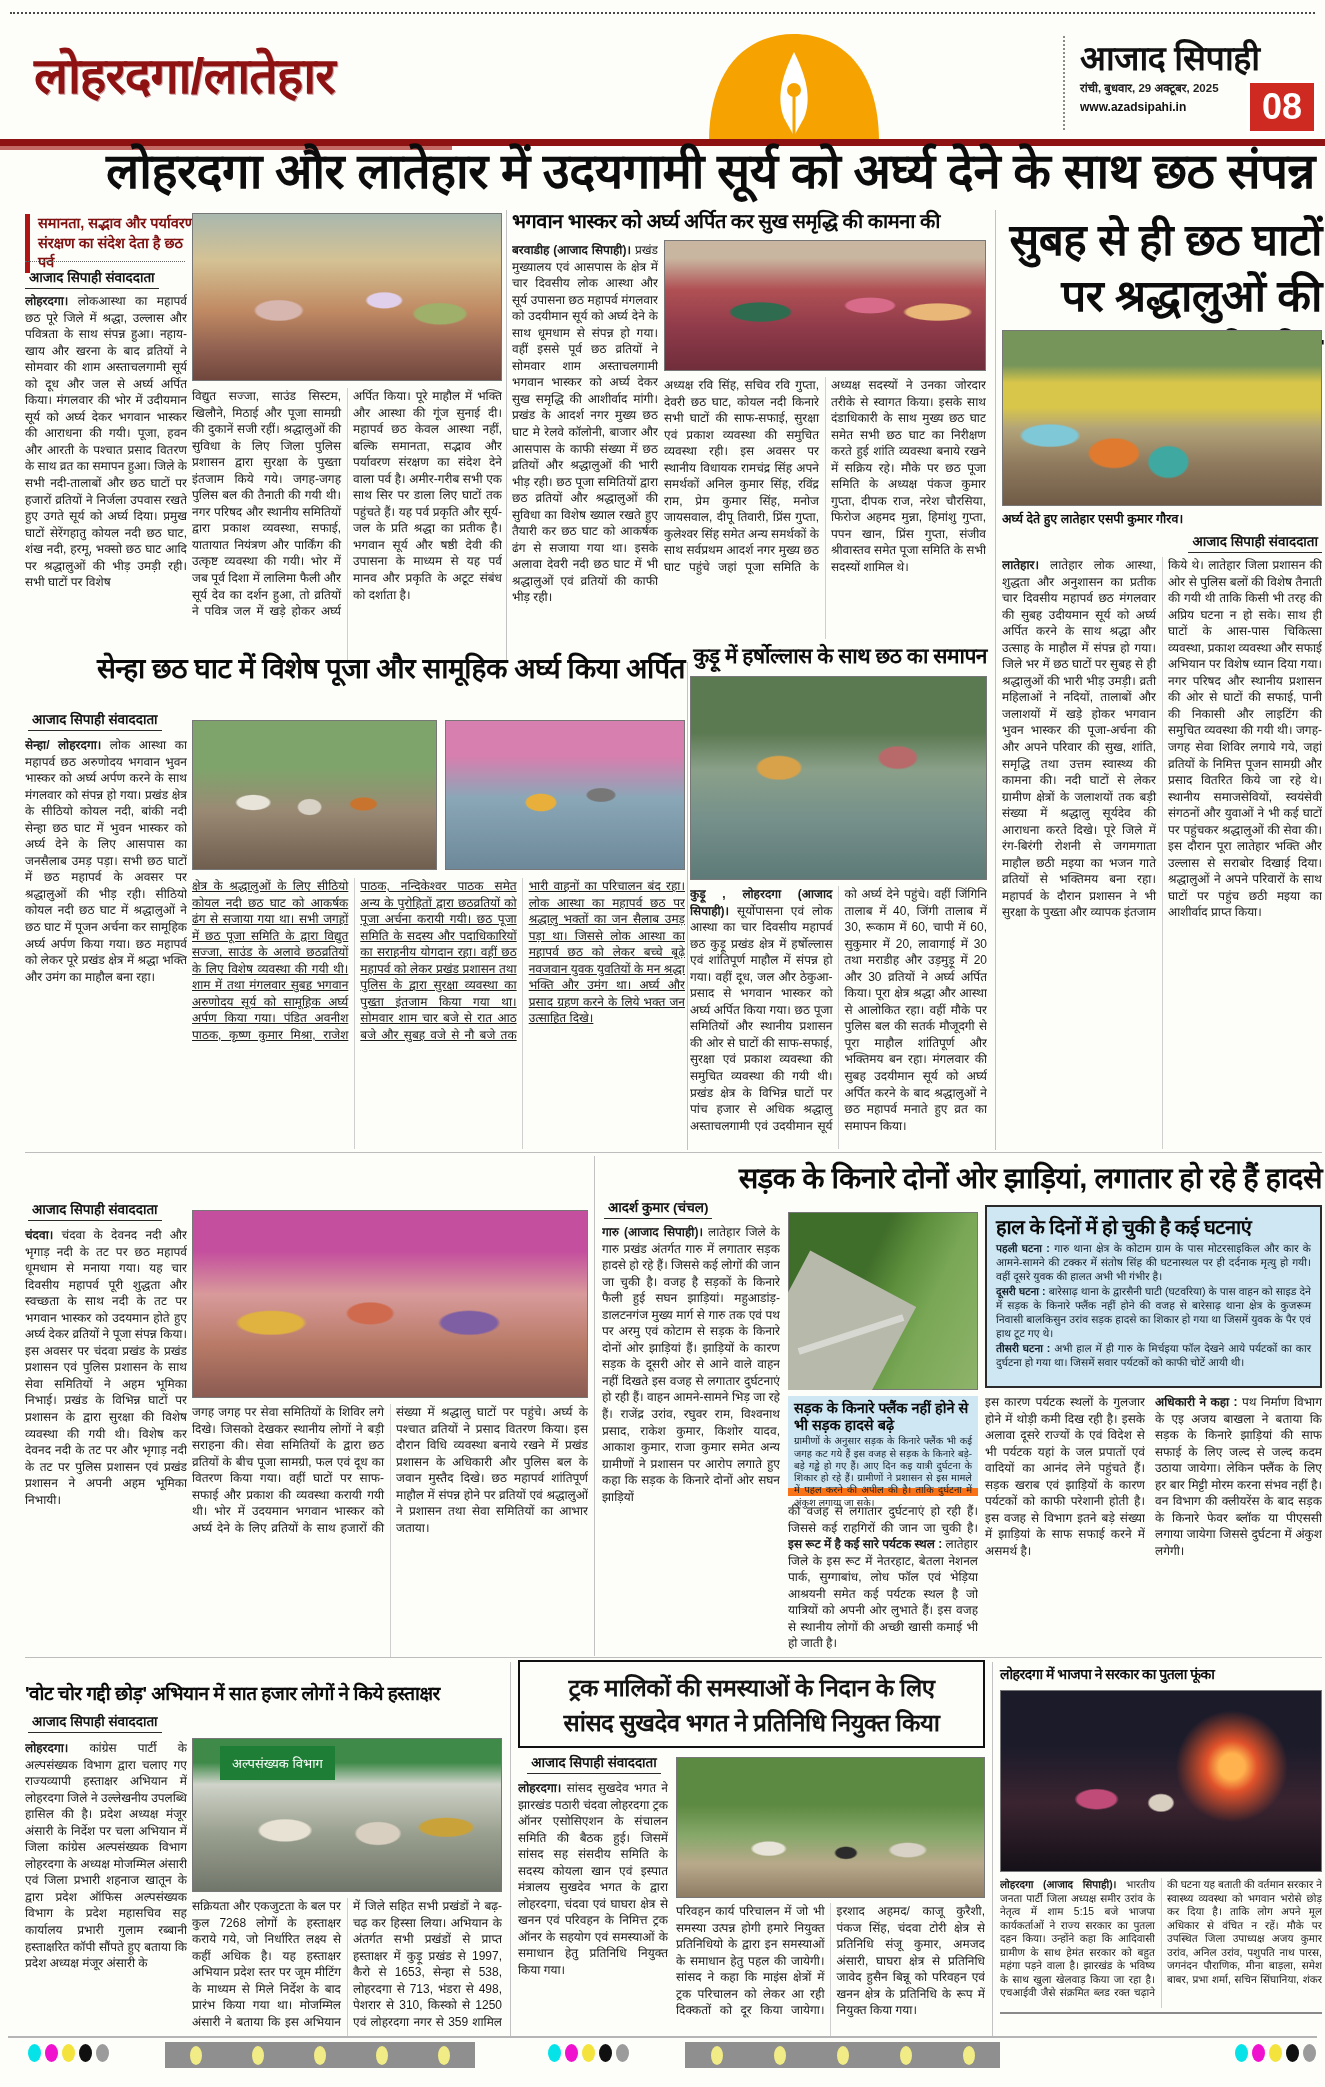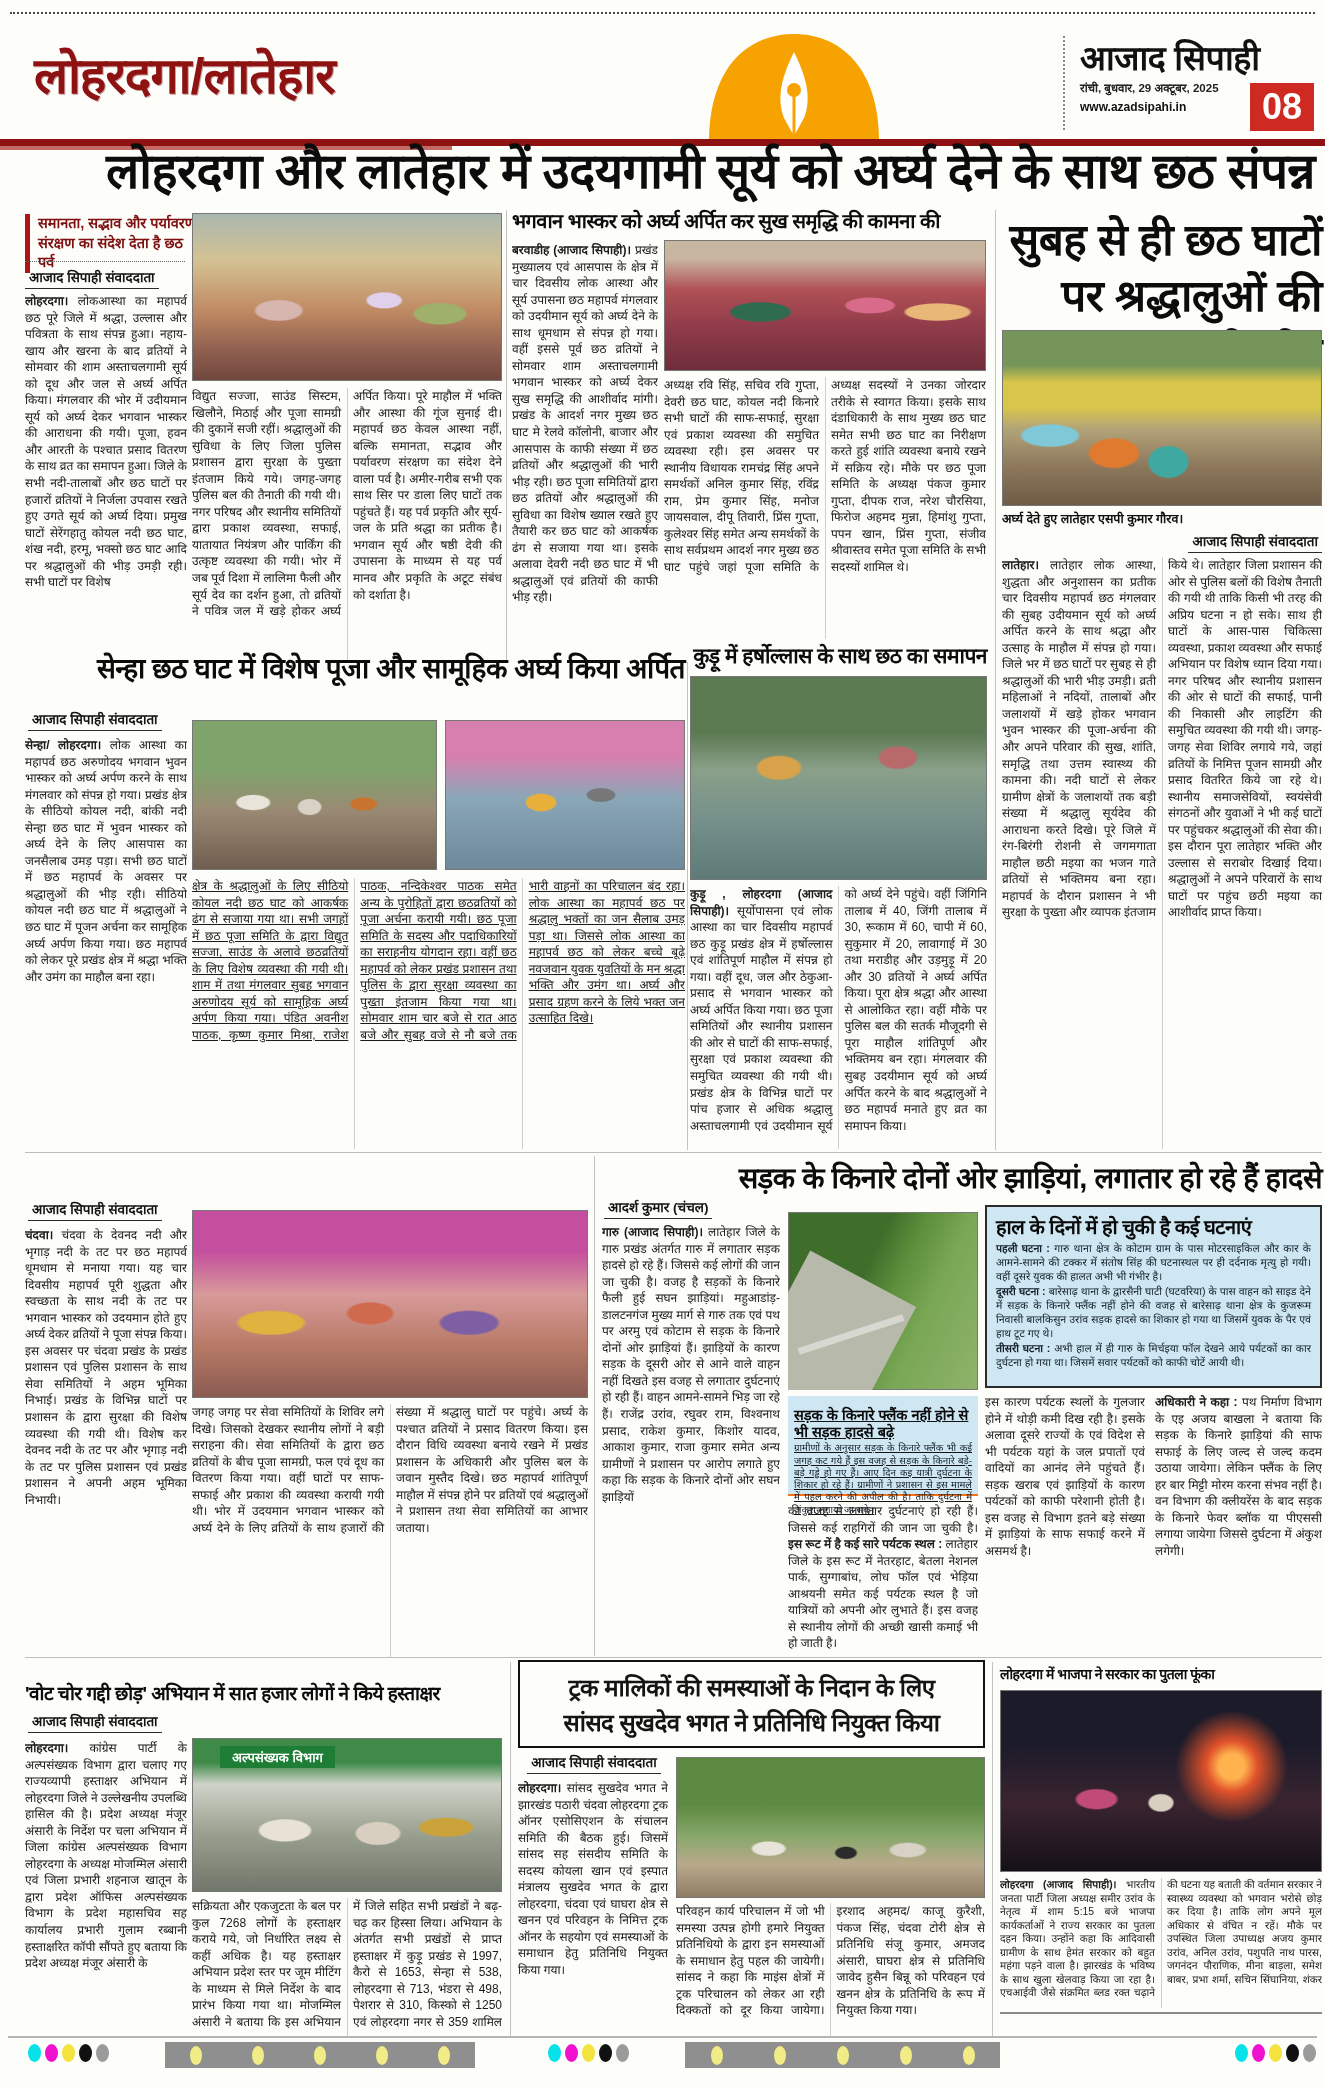--- a/index.html
+++ b/index.html
@@ -94,40 +94,40 @@
                        linear-gradient(180deg,#c44f9e 0 22%,#d89a9a 45%,#b87a66 72%,#8a5a52 100%);}
   #cd-body2{left:192px;top:1404px;width:396px;height:253px;}
   #vline-c{left:594px;top:1156px;height:500px;}
   #rd-headline{left:602px;top:1157px;width:720px;font-size:29px;}
   #rd-byline{left:604px;top:1198px;}
   #rd-body1{left:602px;top:1224px;width:178px;height:433px;}
   #rd-photo{left:788px;top:1212px;width:190px;height:178px;overflow:hidden;
             background:linear-gradient(115deg,#3f6d2a 0 38%,#5d8f3c 52%,#79a755 68%,#8fb36b 100%);}
   #rd-road{position:absolute;left:-20px;bottom:-30px;width:120px;height:150px;background:#b7b9aa;transform:rotate(28deg);}
   #rd-rail{position:absolute;left:8px;bottom:52px;width:110px;height:7px;background:#d8d8d2;transform:rotate(-18deg);}
-  #rd-subbox{left:788px;top:1396px;width:190px;height:100px;background:#cfe7f3;border-bottom:2px solid #f97316;padding:11px 6px;box-sizing:border-box;text-decoration:underline;}
+  #rd-subbox{left:788px;top:1396px;width:190px;height:100px;background:#cfe7f3;border-bottom:8px solid #f97316;padding:4px 6px;box-sizing:border-box;}
   #rd-subbox .t{font-size:14.5px;font-weight:900;line-height:1.15;color:#0a0a0a;}
   #rd-subbox .x{font-size:9.8px;line-height:1.25;text-align:justify;margin-top:2px;color:#15202a;}
   #rd-body2{left:788px;top:1503px;width:190px;height:154px;}
   #rd-box{left:985px;top:1205px;width:337px;height:183px;background:#cfe7f3;border:2px solid #2b2b2b;padding:6px 9px;box-sizing:border-box;overflow:hidden;}
   #rd-box .t{font-size:20px;font-weight:900;letter-spacing:-0.5px;color:#0a0a0a;}
   .boxitem{font-size:10.6px;line-height:1.3;text-align:justify;margin:2px 0;color:#13202b;}
   #rd-body3{left:985px;top:1394px;width:160px;height:263px;}
   #rd-body4{left:1155px;top:1394px;width:167px;height:263px;}
   #hline-2{left:25px;top:1657px;width:1297px;}
   
   #vt-headline{left:25px;top:1680px;width:480px;font-size:19px;}
   #vt-byline{left:28px;top:1712px;}
   #vt-body1{left:25px;top:1740px;width:162px;height:296px;}
   #vt-photo{left:192px;top:1738px;width:310px;height:154px;
             background:radial-gradient(ellipse at 30% 60%,#e8e2d4 0 8%,transparent 9%),
                        radial-gradient(ellipse at 60% 62%,#d8cfc0 0 8%,transparent 9%),
                        radial-gradient(ellipse at 82% 58%,#caa23a 0 7%,transparent 8%),
                        linear-gradient(180deg,#3f8a49 0 16%,#cfd3c9 30%,#9aa08f 62%,#70756a 100%);}
-  #vt-banner{position:absolute;left:28px;top:8px;background:#1e7e35;color:#fff;font-size:13px;font-weight:bold;padding:2px 12px;}
+  #vt-banner{position:absolute;left:28px;top:8px;background:#1e7e35;color:#fff;font-size:13px;font-weight:normal;padding:8px 12px;}
   #vt-body2{left:192px;top:1898px;width:310px;height:138px;}
   #vline-d{left:510px;top:1662px;height:375px;}
   #tk-box{left:518px;top:1660px;width:467px;height:88px;border:2.5px solid #111;display:flex;flex-direction:column;
           align-items:center;justify-content:center;gap:2px;box-sizing:border-box;}
   #tk-box .l{font-size:24px;font-weight:900;letter-spacing:-0.5px;white-space:nowrap;}
   #tk-byline{left:518px;top:1753px;width:152px;text-align:center;}
   #tk-body1{left:518px;top:1780px;width:150px;height:256px;}
   #tk-photo{left:676px;top:1757px;width:309px;height:141px;
             background:radial-gradient(ellipse at 30% 65%,#e8e4da 0 5%,transparent 6%),
                        radial-gradient(ellipse at 55% 68%,#2b2b2b 0 4%,transparent 5%),

